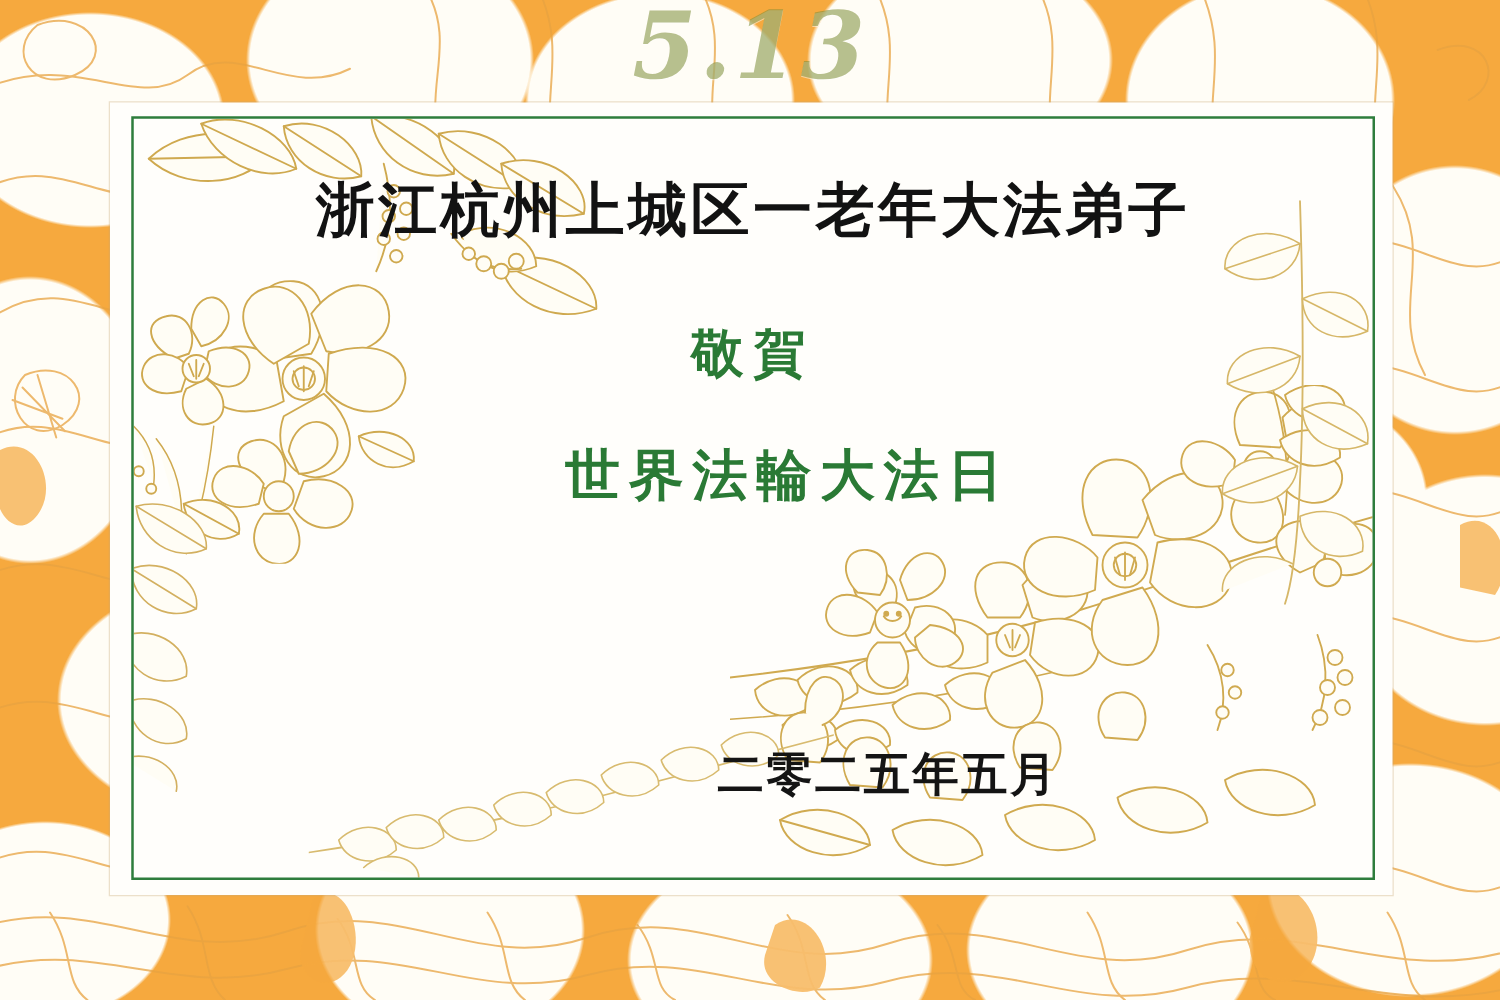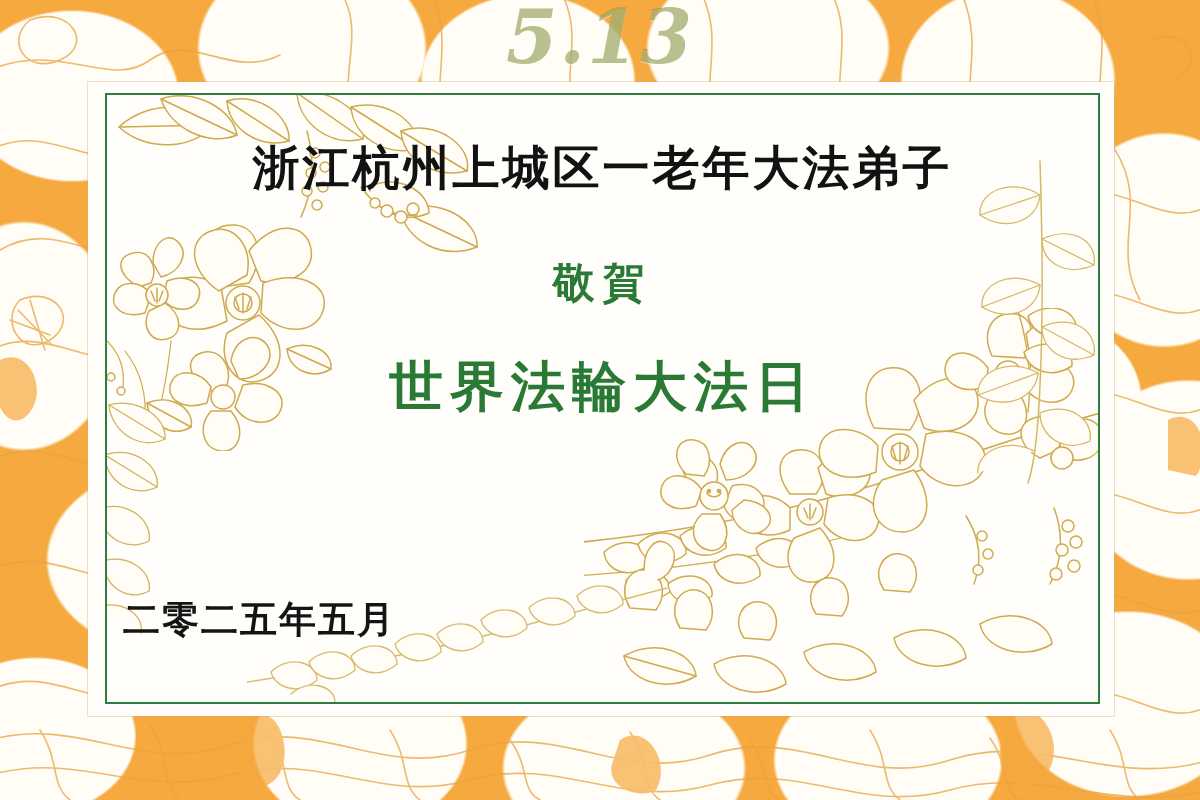--- a/index.html
+++ b/index.html
@@ -137,31 +137,32 @@
     white-space: nowrap;
   }
   .line-headline {
     position: absolute;
     top: 256px;
     left: 0;
     width: 100%;
     text-align: center;
     font-family: "DejaVu Sans", "Liberation Sans", sans-serif;
     font-weight: 700;
-    font-size: 54px;
+    font-size: 44px;
     letter-spacing: 7px;
     color: #2a7a35;
     white-space: nowrap;
+    padding-left: 28px;
   }
   .line-date {
     position: absolute;
     top: 500px;
-    left: 16px;
+    left: 0;
     width: 740px;
-    text-align: left;
+    text-align: right;
     font-family: "DejaVu Sans", "Liberation Sans", sans-serif;
     font-weight: 700;
     font-size: 37px;
     letter-spacing: 2px;
     color: #141414;
     white-space: nowrap;
   }
 </style>
 </head>
 <body>

